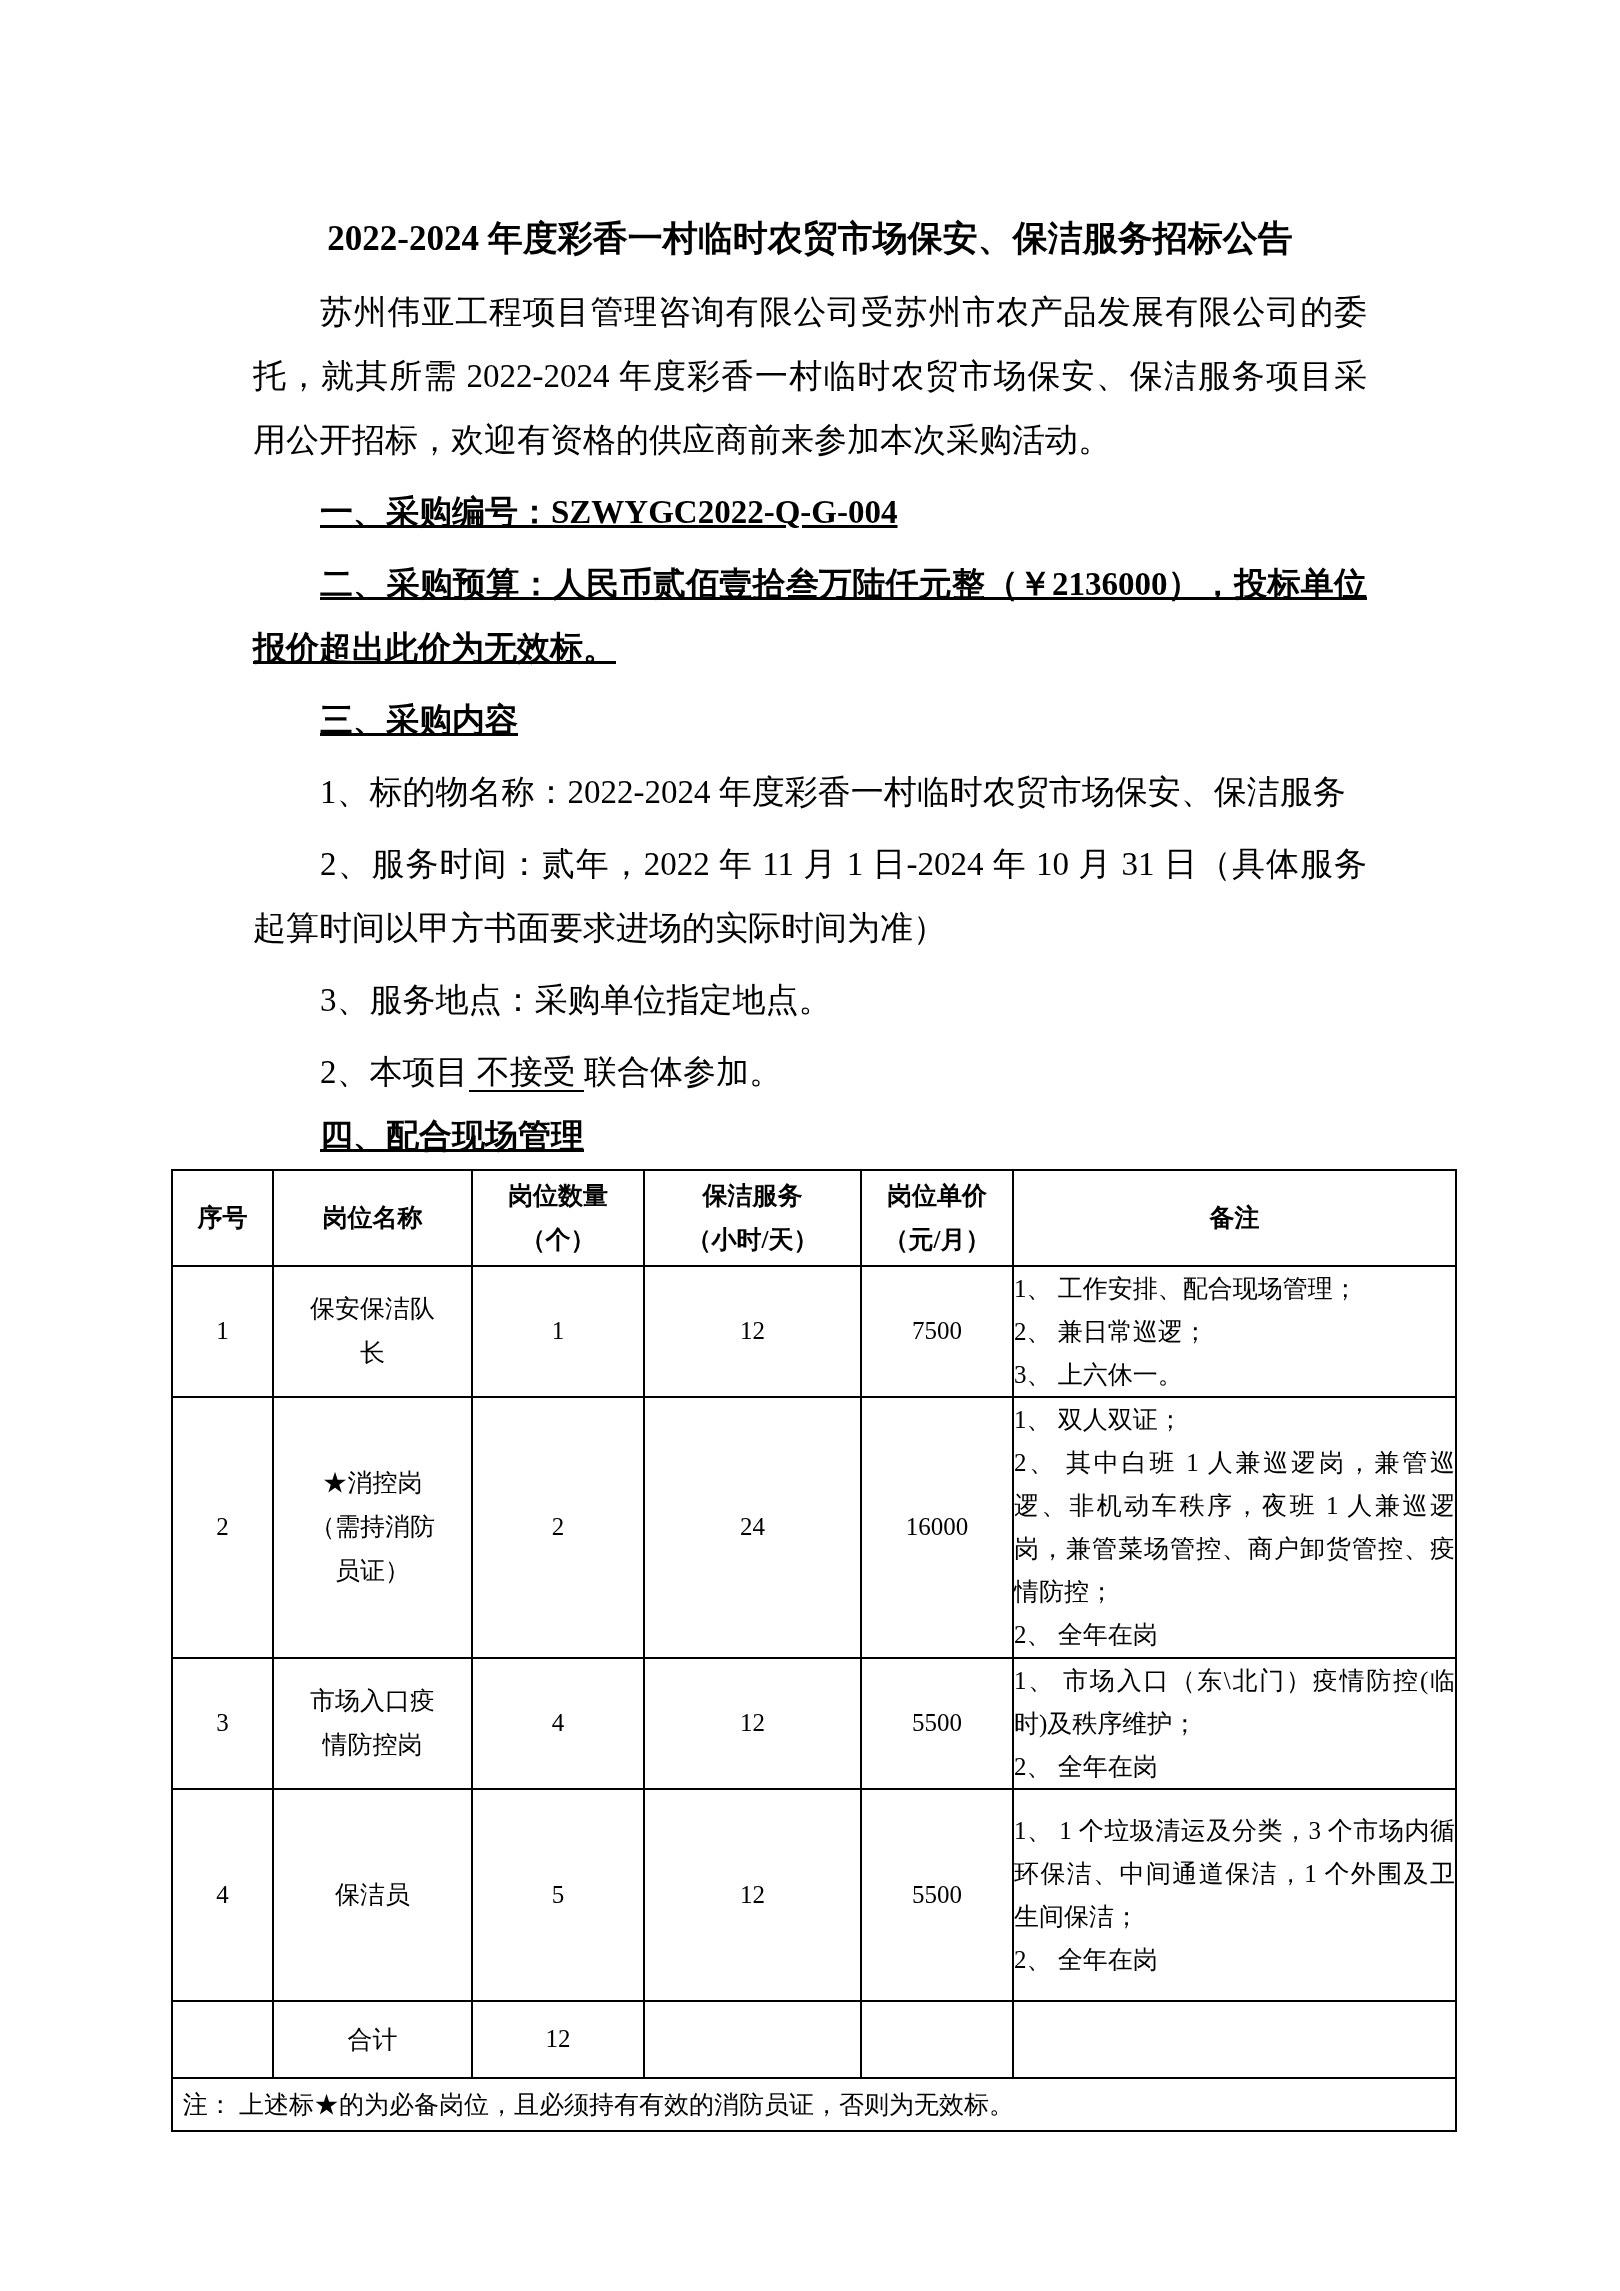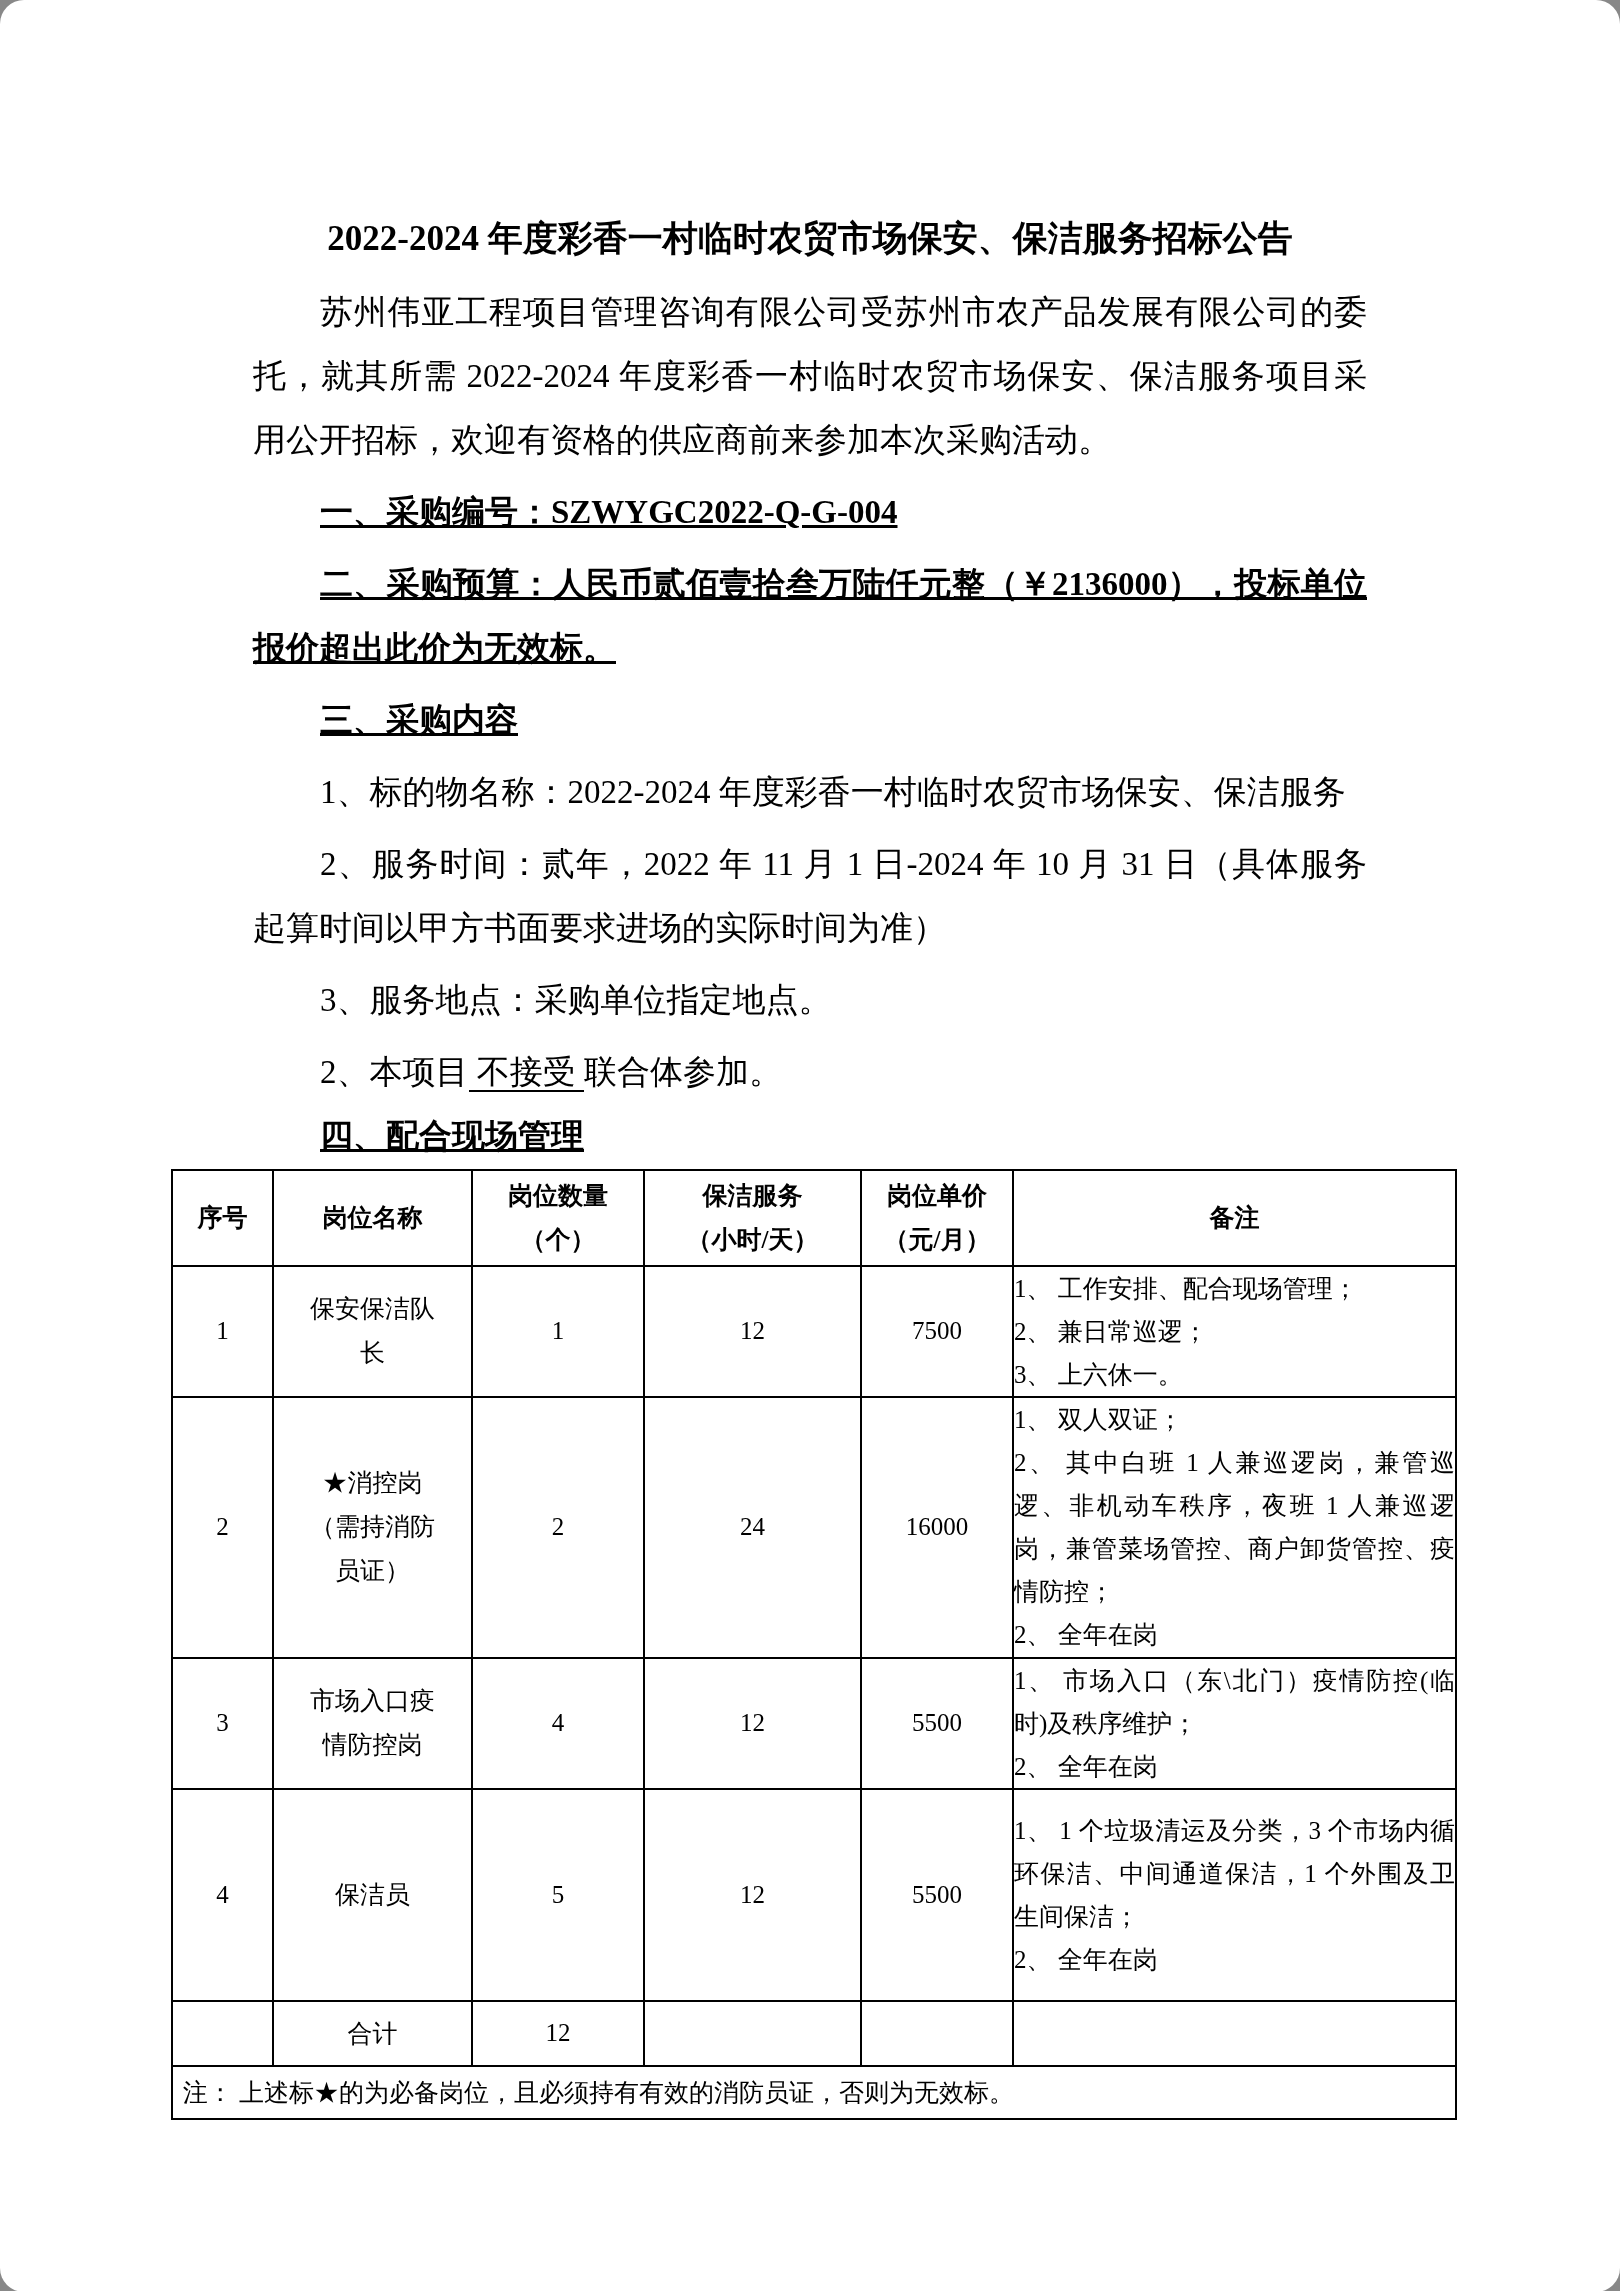--- a/index.html
+++ b/index.html
@@ -6,21 +6,20 @@
   .page{
     position:relative;
     width:1620px;height:2292px;
     background:#ffffff;
     margin:0 auto;
     font-family:"Liberation Serif","DejaVu Serif",serif;
     color:#000;
     box-sizing:border-box;
     padding:214px 245px 0 245px;
     overflow:hidden;
-    border-radius:24px;
   }
   .doc-title{
     margin:0 -19.6px;
     font-size:35px;
     font-weight:bold;
     text-align:center;
     line-height:49px;
     white-space:nowrap;
   }
   .para{
@@ -68,21 +67,21 @@
   td.c-remark{
     text-align:left;
     line-height:43px;
     padding:2px 11.8px 2px 11.8px;
   }
   td.c-remark div{text-align:justify;}
   tbody.rows tr:nth-child(1){height:131px;}
   tbody.rows tr:nth-child(2){height:261px;}
   tbody.rows tr:nth-child(3){height:131px;}
   tbody.rows tr:nth-child(4){height:212px;}
-  tr.total-row{height:65px;margin-left:36px;}
+  tr.total-row{height:77px;margin-left:36px;}
   tr.note-row{height:53px;}
   tr.note-row td{
     text-align:left;
     padding:0 9.8px;
     line-height:43px;
   }
 </style>
 </head>
 <body>
 

